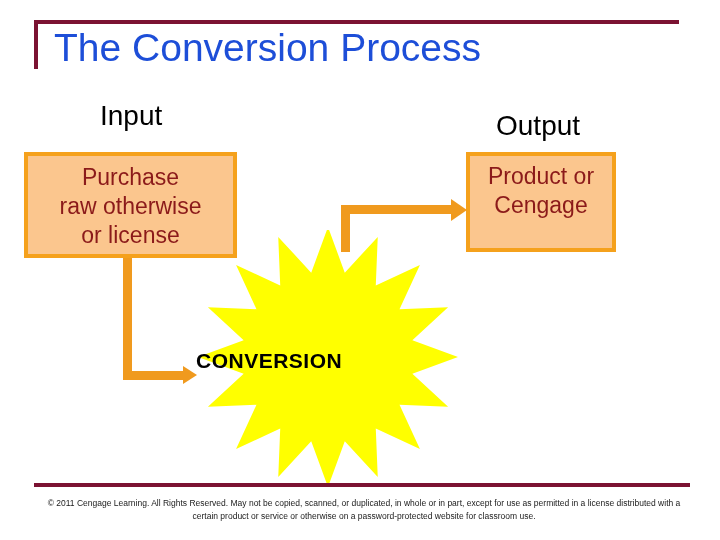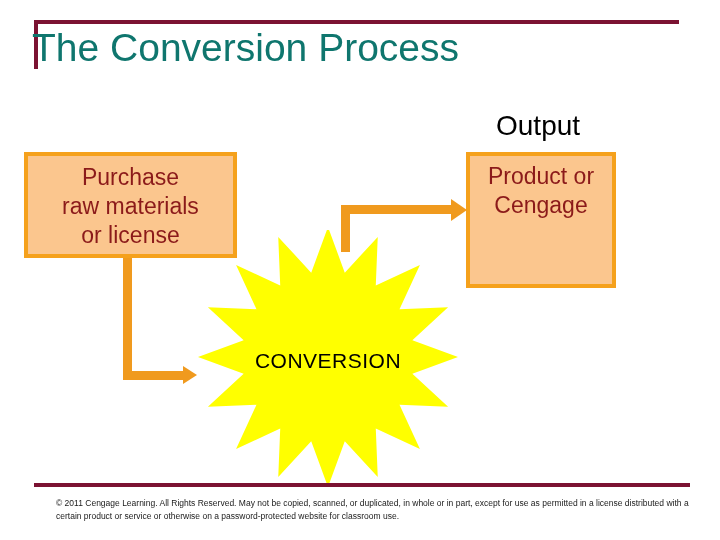--- a/index.html
+++ b/index.html
@@ -28,25 +28,25 @@
   .title-rule-left {
     position: absolute;
     left: 34px;
     top: 20px;
     width: 4px;
     height: 49px;
     background: #7B1232;
   }
   .slide-title {
     position: absolute;
-    left: 32px;
+    left: 54px;
     top: 26px;
     font-size: 39px;
     line-height: 44px;
-    color: #0f766e;
+    color: #1d4ed8;
     white-space: nowrap;
     letter-spacing: 0px;
   }
 
   
   .caption {
     position: absolute;
     font-size: 28px;
     line-height: 32px;
     color: #000000;
@@ -68,21 +68,21 @@
     display: flex;
     align-items: flex-start;
     justify-content: center;
   }
   .obox .txt { display: block; width: 100%; }
   .obox.input-box {
     left: 24px; top: 152px; width: 213px; height: 106px;
     padding-top: 7px;
   }
   .obox.output-box {
-    left: 466px; top: 152px; width: 150px; height: 136px;
+    left: 466px; top: 152px; width: 150px; height: 100px;
     padding-top: 6px;
   }
 
   
   .arrow-seg {
     position: absolute;
     background: #F09A1E;
   }
   
   .seg-up-vert   { left: 341px; top: 205px; width: 9px; height: 47px; }
@@ -114,62 +114,63 @@
     top: 230px;
     width: 264px;
     height: 254px;
   }
   .starburst svg { display: block; width: 100%; height: 100%; }
   .star-label {
     position: absolute;
     left: 196px;
     top: 349px;
     width: 264px;
-    text-align: center;
     font-size: 21px;
-    font-weight: normal;
+    font-weight: bold;
     color: #000000;
     letter-spacing: 0.5px;
     white-space: nowrap;
   }
 
   
   .footer-rule {
     position: absolute;
     left: 34px;
     top: 483px;
     width: 656px;
     height: 4px;
     background: #7B1232;
   }
   .footer-text {
     position: absolute;
-    left: 56px;
+    left: 40px;
     top: 497px;
     width: 648px;
     font-size: 8.5px;
     line-height: 13px;
     color: #1a1a1a;
+    text-align: center;
   }
 </style>
 </head>
 <body>
 
 <div id="slide">
 
   <div class="title-rule-top"></div>
   <div class="title-rule-left"></div>
   <div class="slide-title">The Conversion Process</div>
 
+  <div class="caption input">Input</div>
   <div class="caption output">Output</div>
 
   <div class="obox input-box">
     <span class="txt">
       <span>Purchase</span><br>
-      <span>raw materials</span><br>
+      <span>raw otherwise</span><br>
       <span>or license</span>
     </span>
   </div>
 
   <div class="obox output-box">
     <span class="txt">
       <span>Product or</span><br>
       <span>Cengage</span>
     </span>
   </div>

